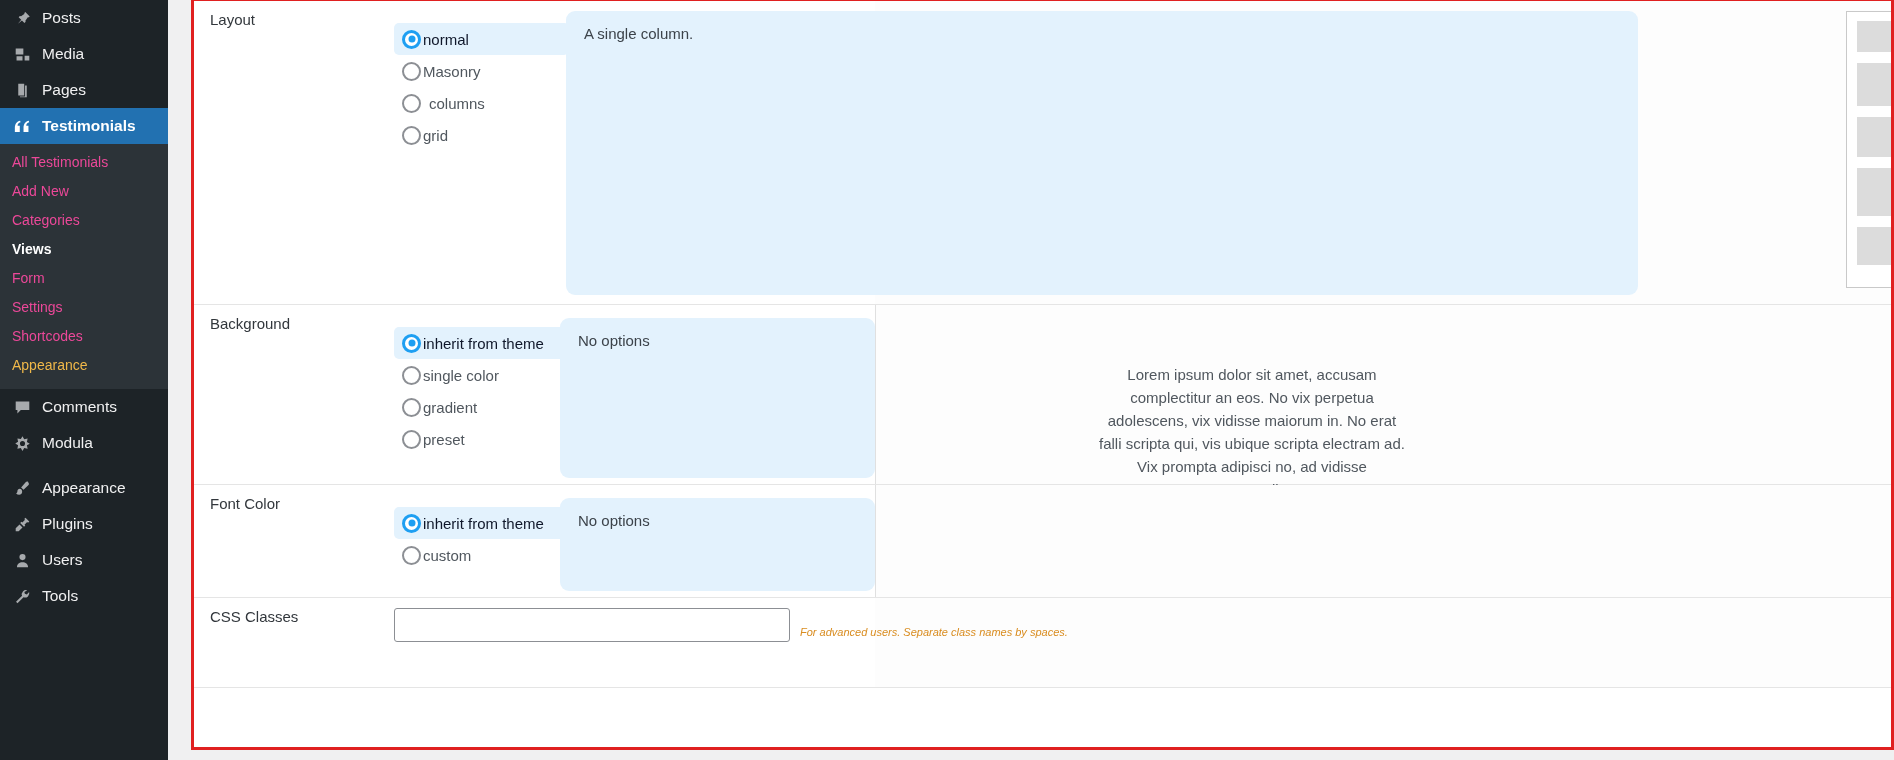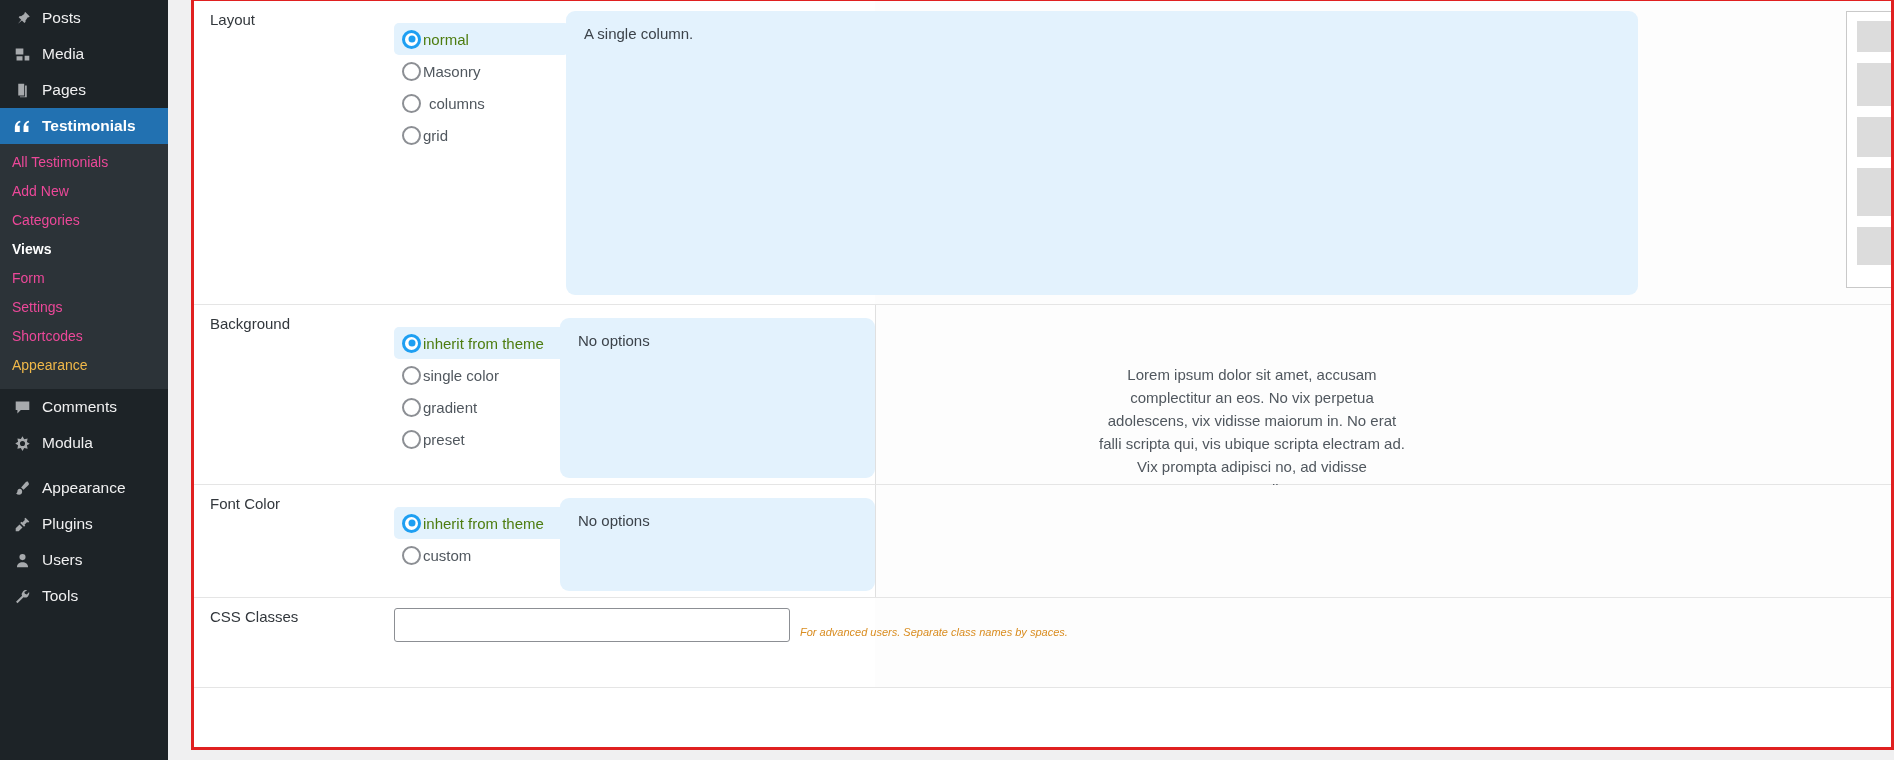--- a/index.html
+++ b/index.html
@@ -112,21 +112,21 @@
     transform: translate(-50%, -50%);
     width: 7px; height: 7px; border-radius: 50%;
     background: #1e9ff2;
   }
   .rdo-label {
     margin-left: 2px;
     font-size: 15px;
     color: #50575e;
     white-space: nowrap;
   }
-  .radio-row.selected .rdo-label { color: #4d7c0f; }
+  .radio-row.selected .rdo-label { color: #0f172a; }
   .rdo-label.gap { margin-left: 8px; }
 
   .opt-pane {
     position: absolute;
     background: #e3f2fd;
     border-radius: 9px;
     padding-left: 47px;
   }
   .opt-pane .opt-text {
     position: absolute;

